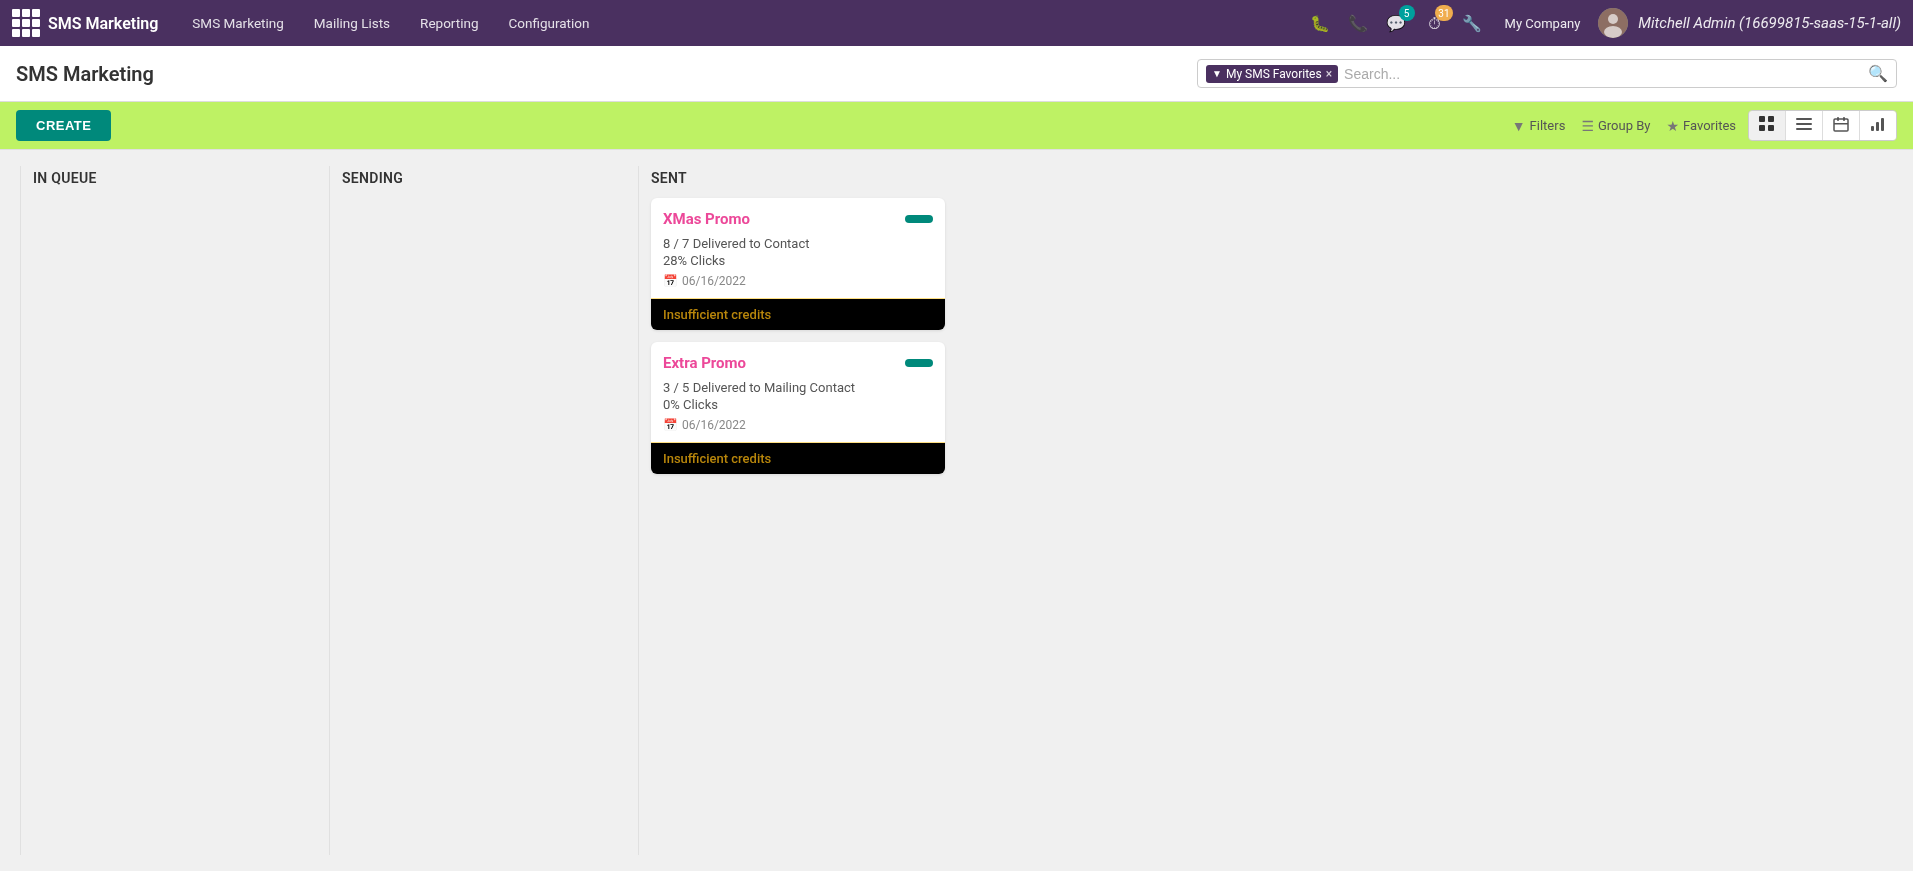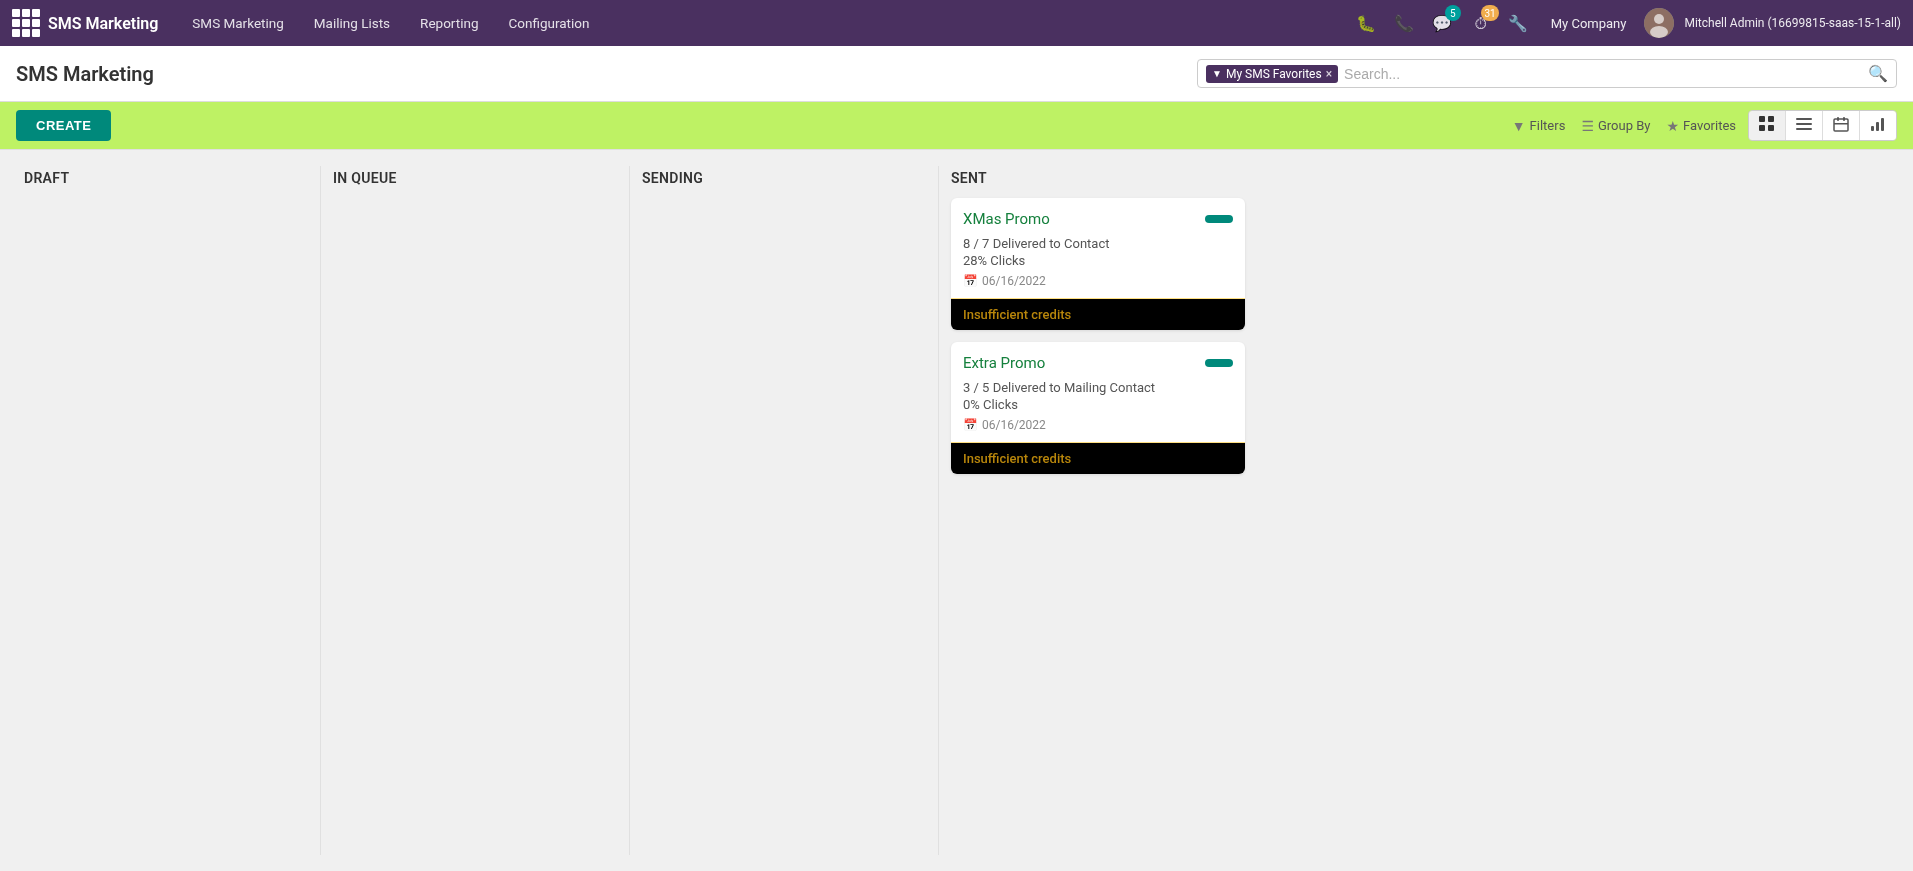--- a/index.html
+++ b/index.html
@@ -88,23 +88,24 @@
     .topnav-avatar {
       width: 30px; height: 30px;
       border-radius: 50%;
       background: #888;
       overflow: hidden;
       display: flex; align-items: center; justify-content: center;
       color: #fff;
       font-size: 12px;
     }
     .topnav-user {
-      font-size: 12px;
+      font-size: 15px;
       color: rgba(255,255,255,0.9);
       cursor: pointer;
+      font-style: italic;
     }
 
     
     .subheader {
       background: #fff;
       padding: 0 16px;
       border-bottom: 1px solid #ddd;
       display: flex;
       align-items: center;
       gap: 12px;
@@ -265,22 +266,22 @@
       cursor: pointer;
     }
     .kanban-card-header {
       display: flex;
       align-items: center;
       justify-content: space-between;
       padding: 12px 12px 8px 12px;
     }
     .kanban-card-title {
       font-size: 15px;
-      font-weight: 400;
-      color: #15803d;
+      font-weight: 700;
+      color: #ec4899;
     }
     .kanban-card-status-dot {
       width: 28px;
       height: 8px;
       border-radius: 4px;
       background: #00897b;
     }
     .kanban-card-body {
       padding: 0 12px 10px 12px;
     }
@@ -429,24 +430,20 @@
         <rect x="1" y="10" width="3" height="5" rx="1"></rect>
         <rect x="6" y="6" width="3" height="9" rx="1"></rect>
         <rect x="11" y="2" width="3" height="13" rx="1"></rect>
       </svg>
     </button>
   </div>
 </div>
 
 <div class="kanban-container">
 
-  <div class="kanban-col">
-    <div class="kanban-col-header">Draft</div>
-    <div class="kanban-col-body"></div>
-  </div>
 
   <div class="kanban-separator"></div>
 
   <div class="kanban-col">
     <div class="kanban-col-header">In Queue</div>
     <div class="kanban-col-body"></div>
   </div>
 
   <div class="kanban-separator"></div>
 

